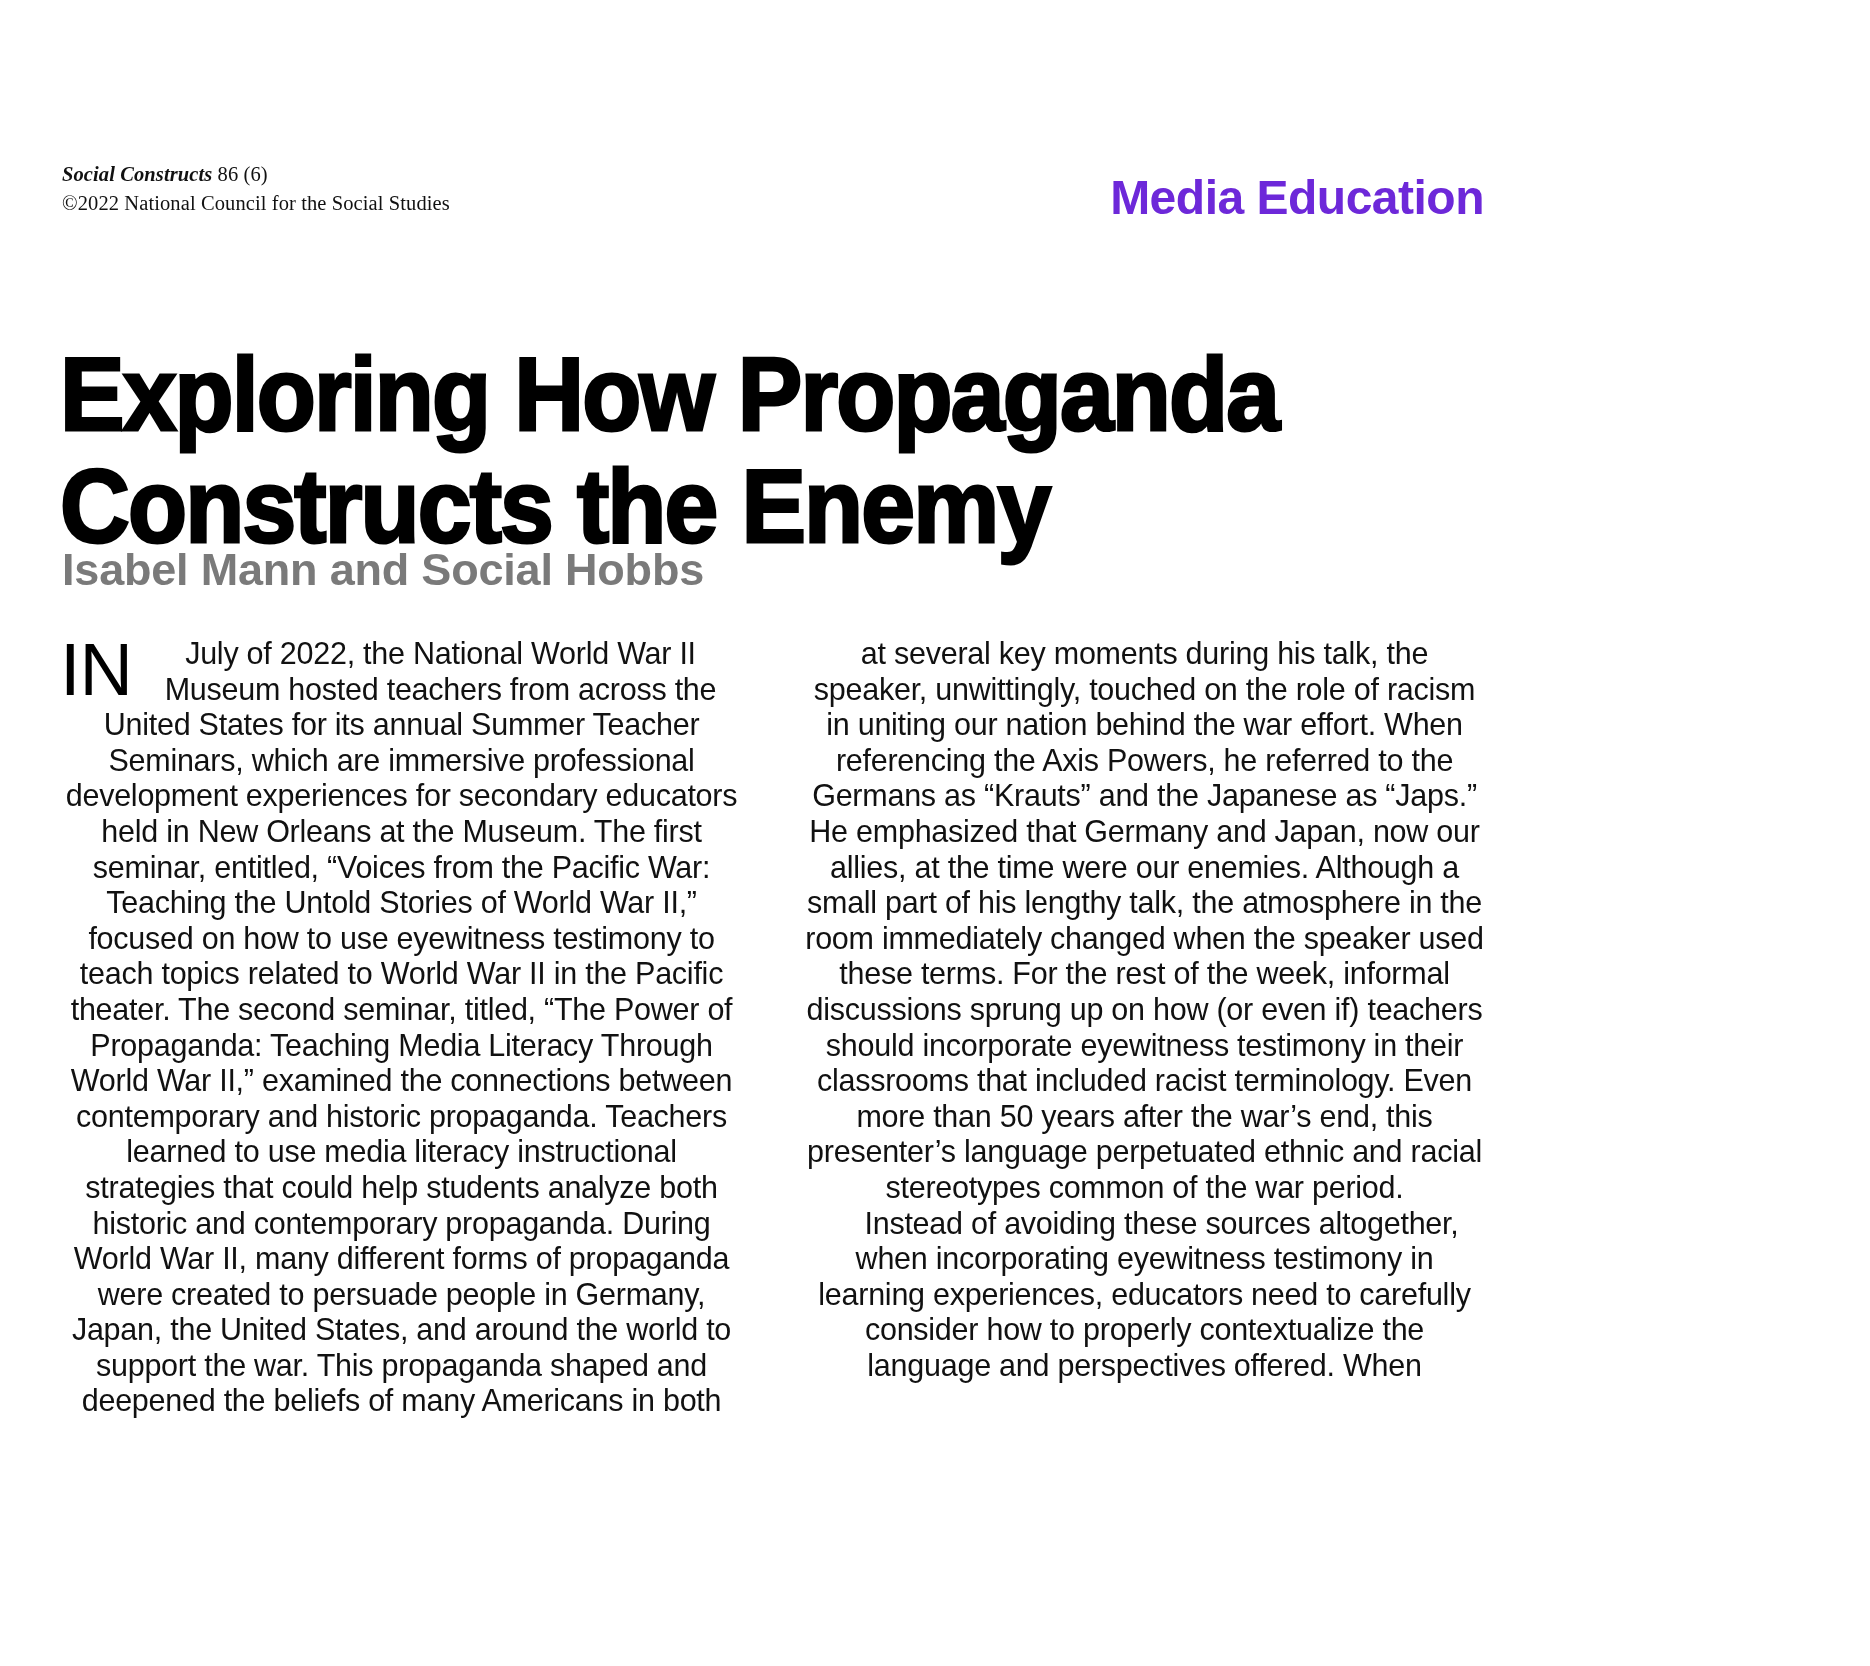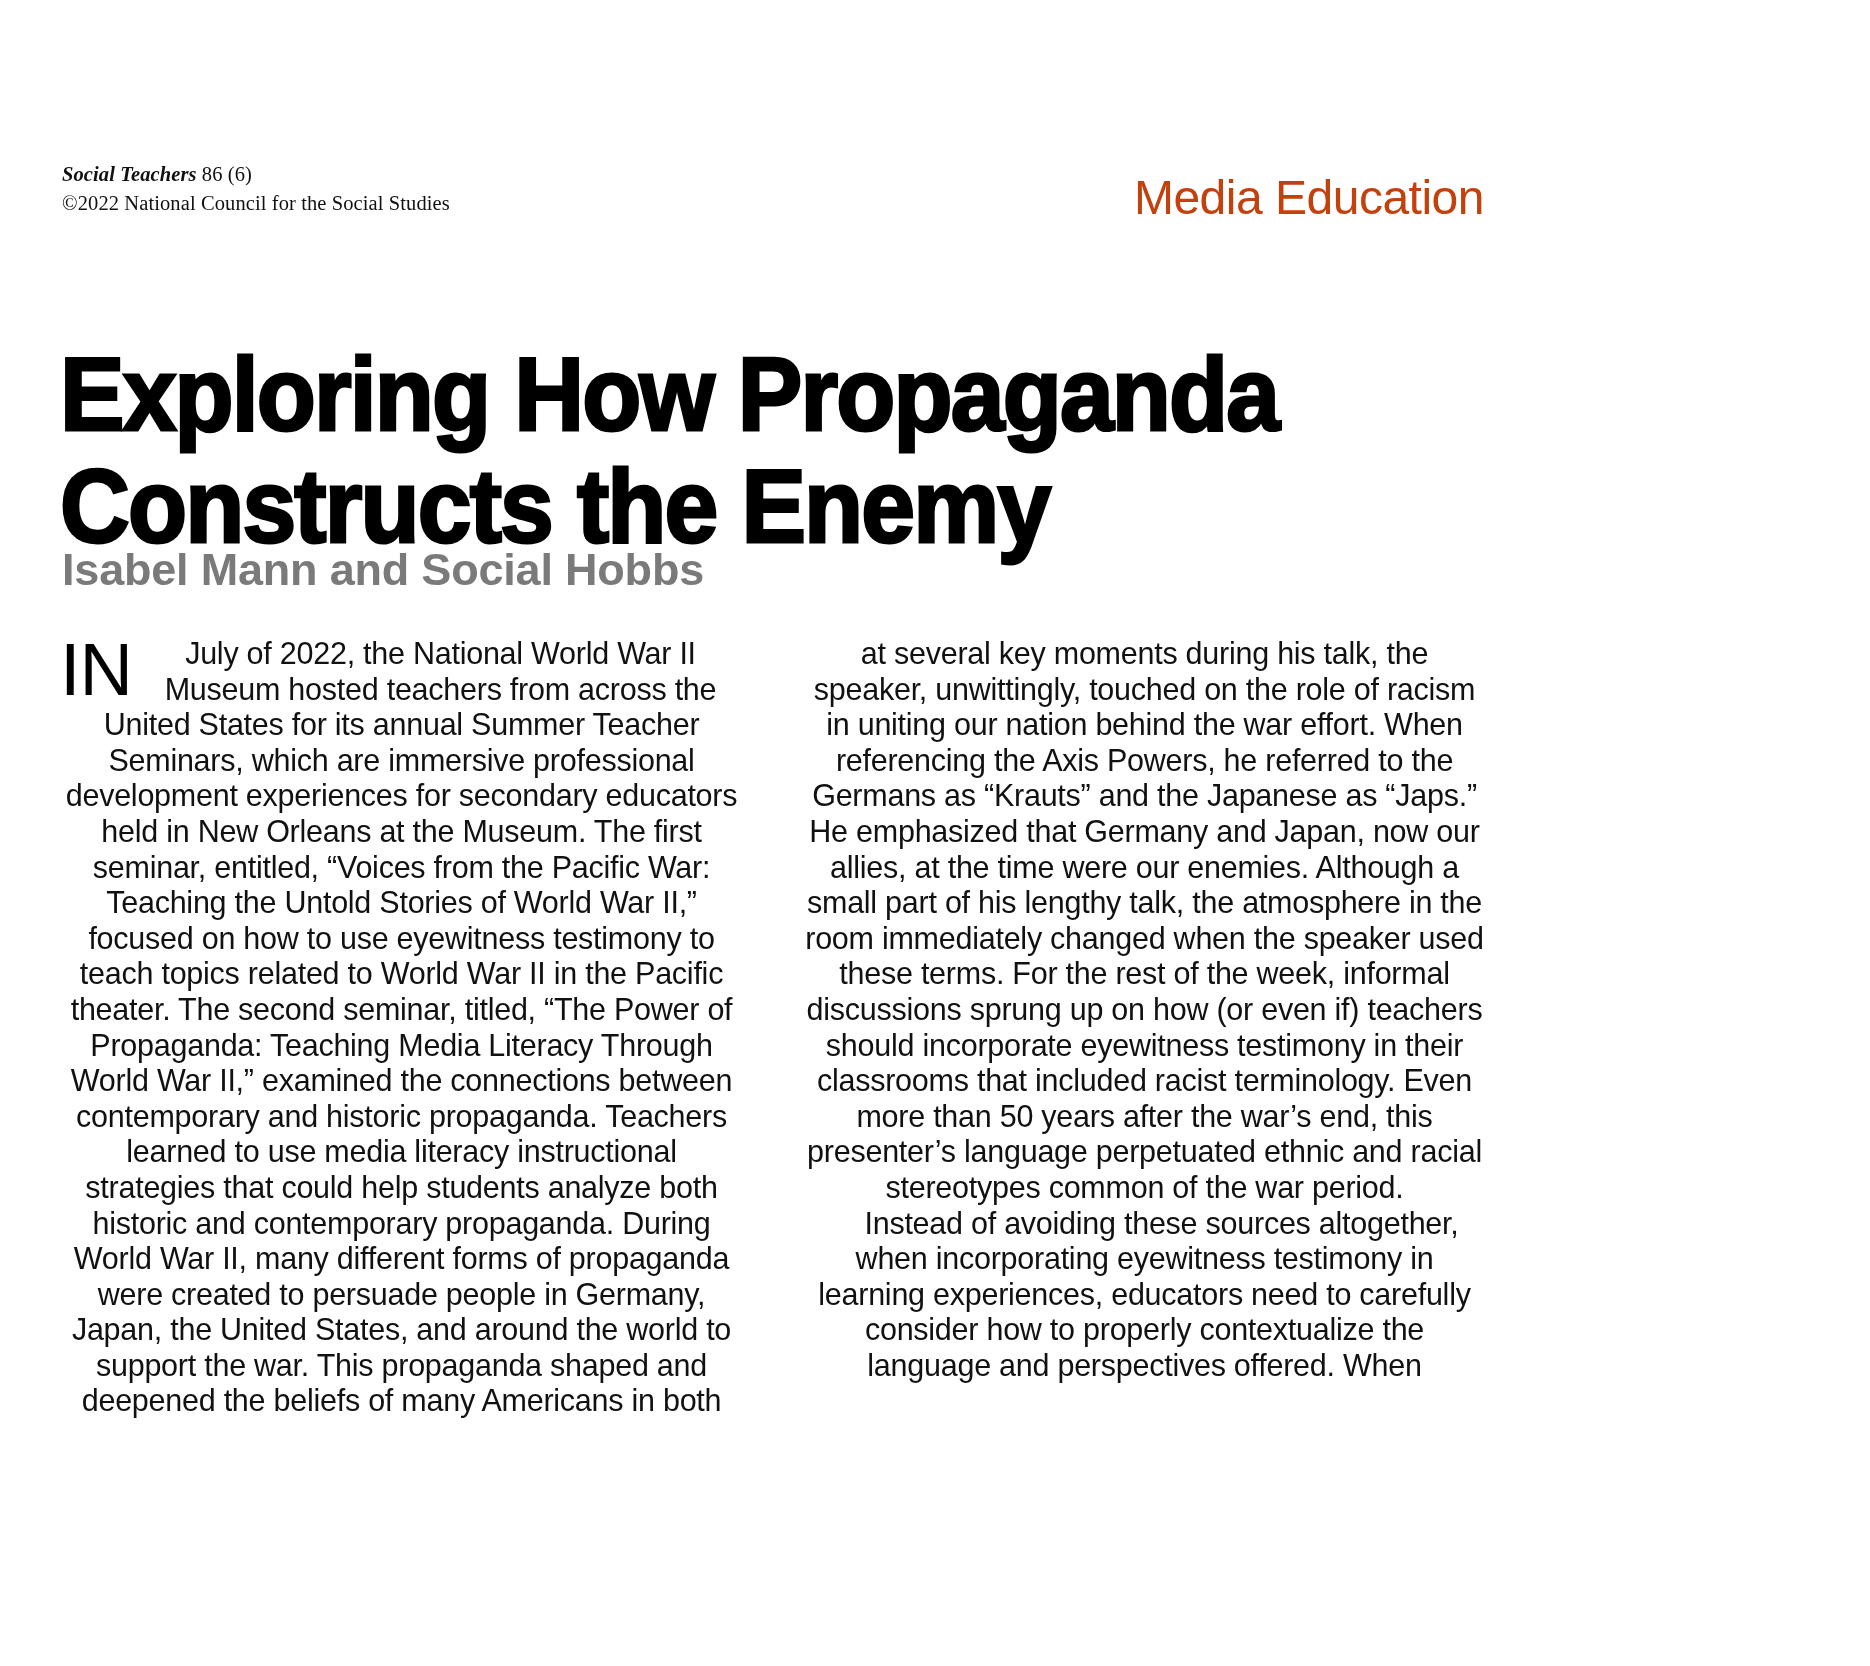--- a/index.html
+++ b/index.html
@@ -42,25 +42,25 @@
   .masthead .jrnl {
     font-style: italic;
     font-weight: bold;
   }
 
   .section-label {
     position: absolute;
     right: 386px;
     top: 172px;
     font-family: "Liberation Sans", sans-serif;
-    font-weight: normal;
+    font-weight: bold;
     font-size: 48px;
     line-height: 52px;
     letter-spacing: -0.5px;
-    color: #c2410c;
+    color: #6d28d9;
     white-space: nowrap;
     text-align: right;
   }
 
   
   .title {
     position: absolute;
     left: 60px;
     top: 268px;
     width: 1420px;
@@ -132,21 +132,21 @@
     padding: 4px 6px 0 0;
     color: #000000;
   }
 </style>
 </head>
 <body>
 
 <div class="page">
 
   <div class="masthead">
-    <div class="line"><span class="jrnl">Social Teachers</span><span> 86 (6)</span></div>
+    <div class="line"><span class="jrnl">Social Constructs</span><span> 86 (6)</span></div>
     <div class="line">©2022 National Council for the Social Studies</div>
   </div>
 
   <div class="section-label">Media Education</div>
 
   <h1 class="title">
     <span class="tline">Exploring How Propaganda</span>
     <span class="tline">Constructs the Enemy</span>
   </h1>
 

